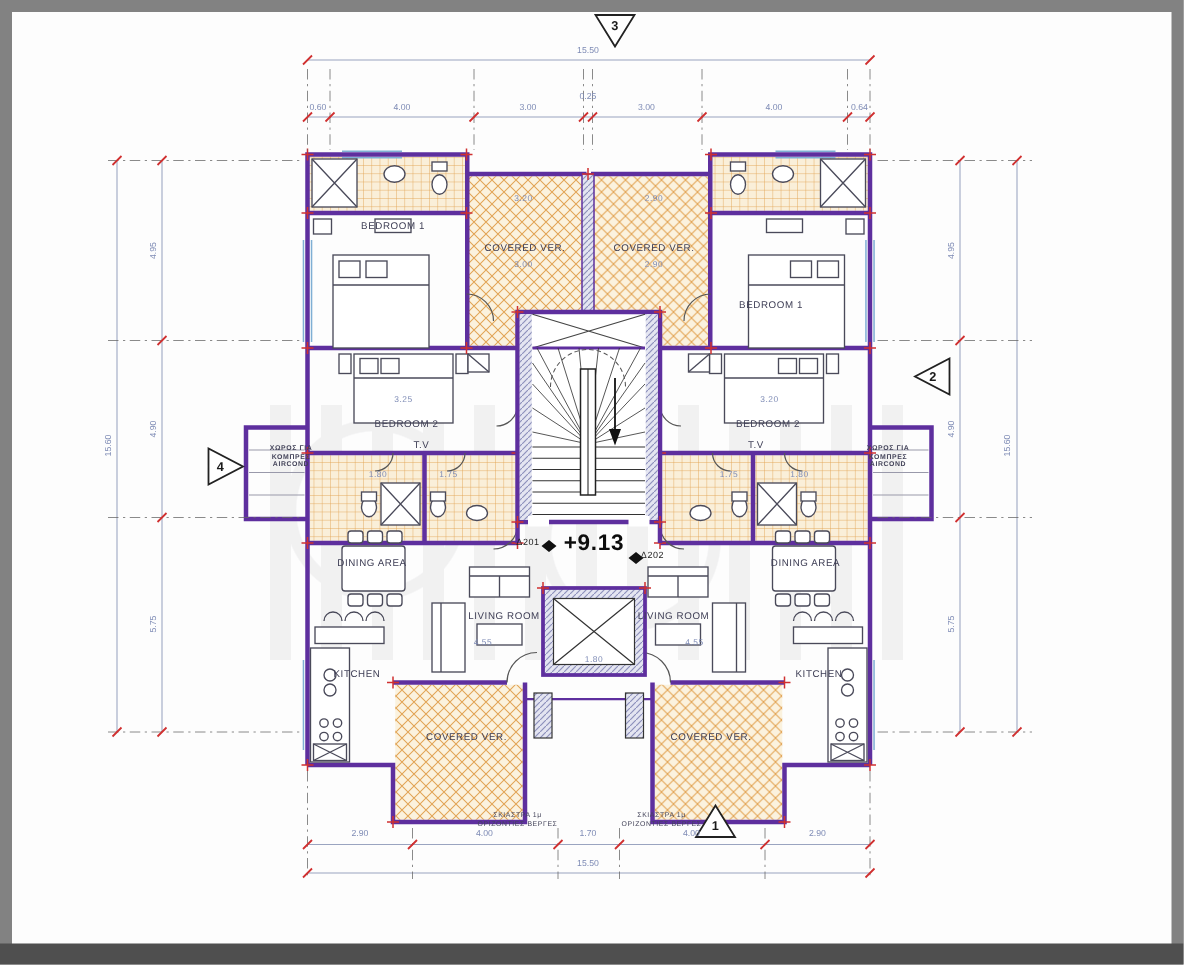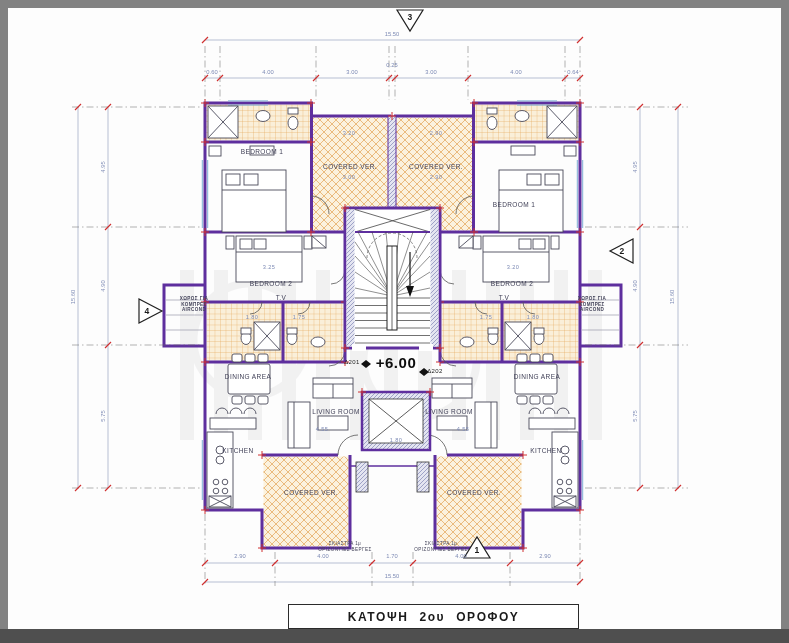--- a/index.html
+++ b/index.html
@@ -207,21 +207,21 @@
   <span class="L" style="left:546px;top:450px">KITCHEN</span>
   <span class="L" style="left:281px;top:297px">T.V</span>
   <span class="L" style="left:504px;top:297px">T.V</span>
   <span class="L ac multi" style="left:194px;top:304px">ΧΩΡΟΣ ΓΙΑ ΚΟΜΠΡΕΣ AIRCOND</span>
   <span class="L ac multi" style="left:592px;top:304px">ΧΩΡΟΣ ΓΙΑ ΚΟΜΠΡΕΣ AIRCOND</span>
 
   <span class="L note multi" style="left:345px;top:546px">ΣΚΙΑΣΤΡΑ 1μ ΟΡΙΖΟΝΤΙΕΣ ΒΕΡΓΕΣ</span>
   <span class="L note multi" style="left:441px;top:546px">ΣΚΙΑΣΤΡΑ 1μ ΟΡΙΖΟΝΤΙΕΣ ΒΕΡΓΕΣ</span>
 
   <span class="L lvlsm" style="left:352px;top:362px">Δ201</span>
-  <span class="L lvlbig" style="left:396px;top:362px">+6.00</span>
+  <span class="L lvlbig" style="left:396px;top:362px">+9.13</span>
   <span class="L lvlsm" style="left:435px;top:371px">Δ202</span>
 
   <span class="L dim" style="left:392px;top:34px">15.50</span>
   <span class="L dim" style="left:212px;top:72px">0.60</span>
   <span class="L dim" style="left:268px;top:72px">4.00</span>
   <span class="L dim" style="left:352px;top:72px">3.00</span>
   <span class="L dim" style="left:392px;top:65px">0.25</span>
   <span class="L dim" style="left:431px;top:72px">3.00</span>
   <span class="L dim" style="left:516px;top:72px">4.00</span>
   <span class="L dim" style="left:573px;top:72px">0.64</span>
@@ -255,18 +255,15 @@
   <span class="L idim" style="left:533px;top:317px">1.80</span>
   <span class="L idim" style="left:322px;top:429px">4.55</span>
   <span class="L idim" style="left:463px;top:429px">4.55</span>
   <span class="L idim" style="left:396px;top:440px">1.80</span>
 
   <span class="L trin" style="left:410px;top:17px">3</span>
   <span class="L trin" style="left:622px;top:251px">2</span>
   <span class="L trin" style="left:477px;top:550px">1</span>
   <span class="L trin" style="left:147px;top:311px">4</span>
 
-  <div id="titlebox">
-    <span>ΚΑΤΟΨΗ 2ου ΟΡΟΦΟΥ</span>
-  </div>
 
   <div id="band"></div>
 </div>
 
 </body></html>

